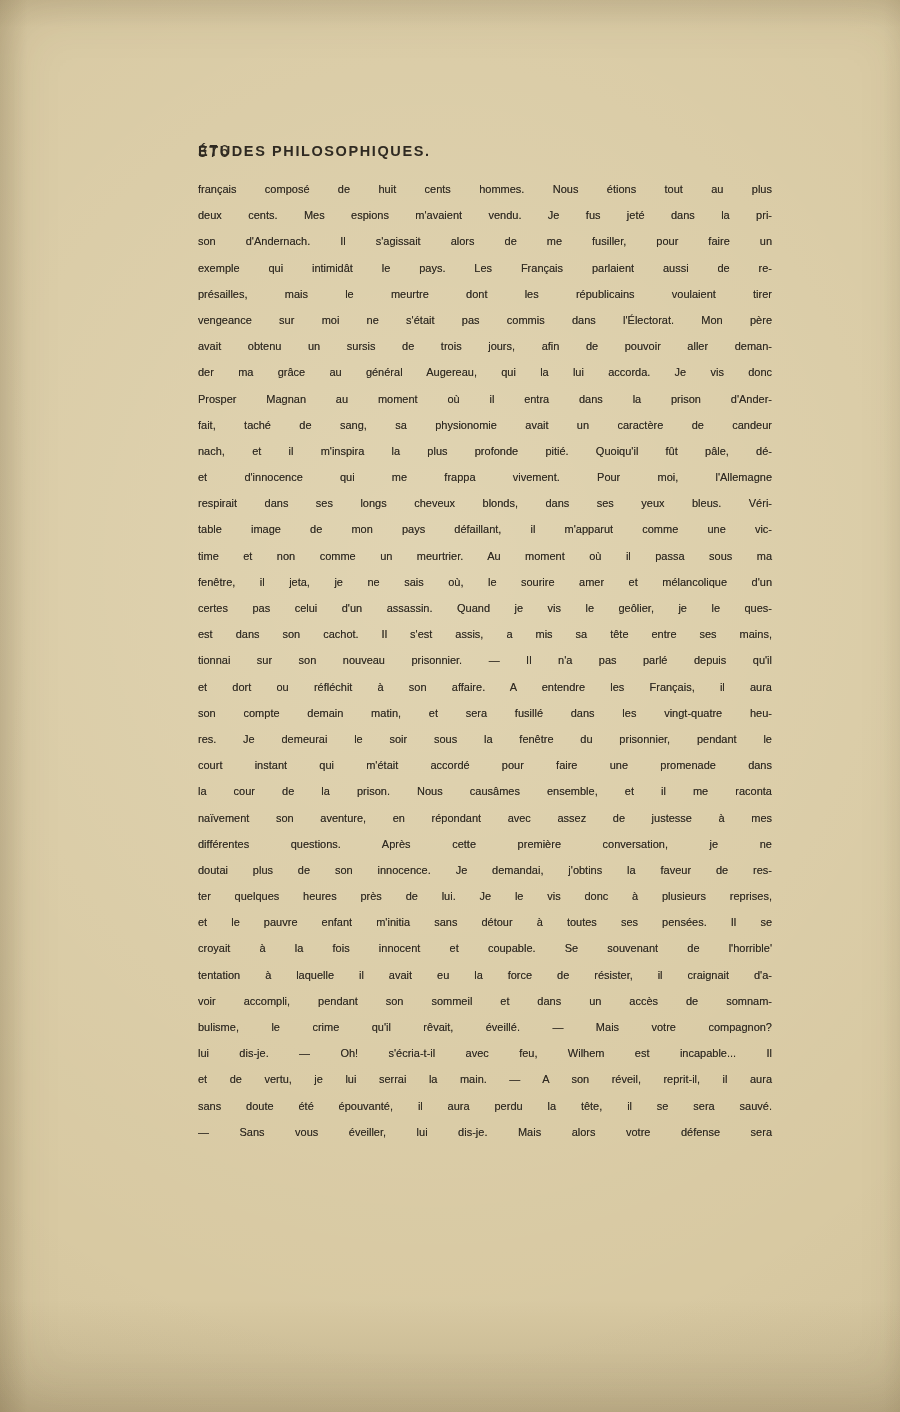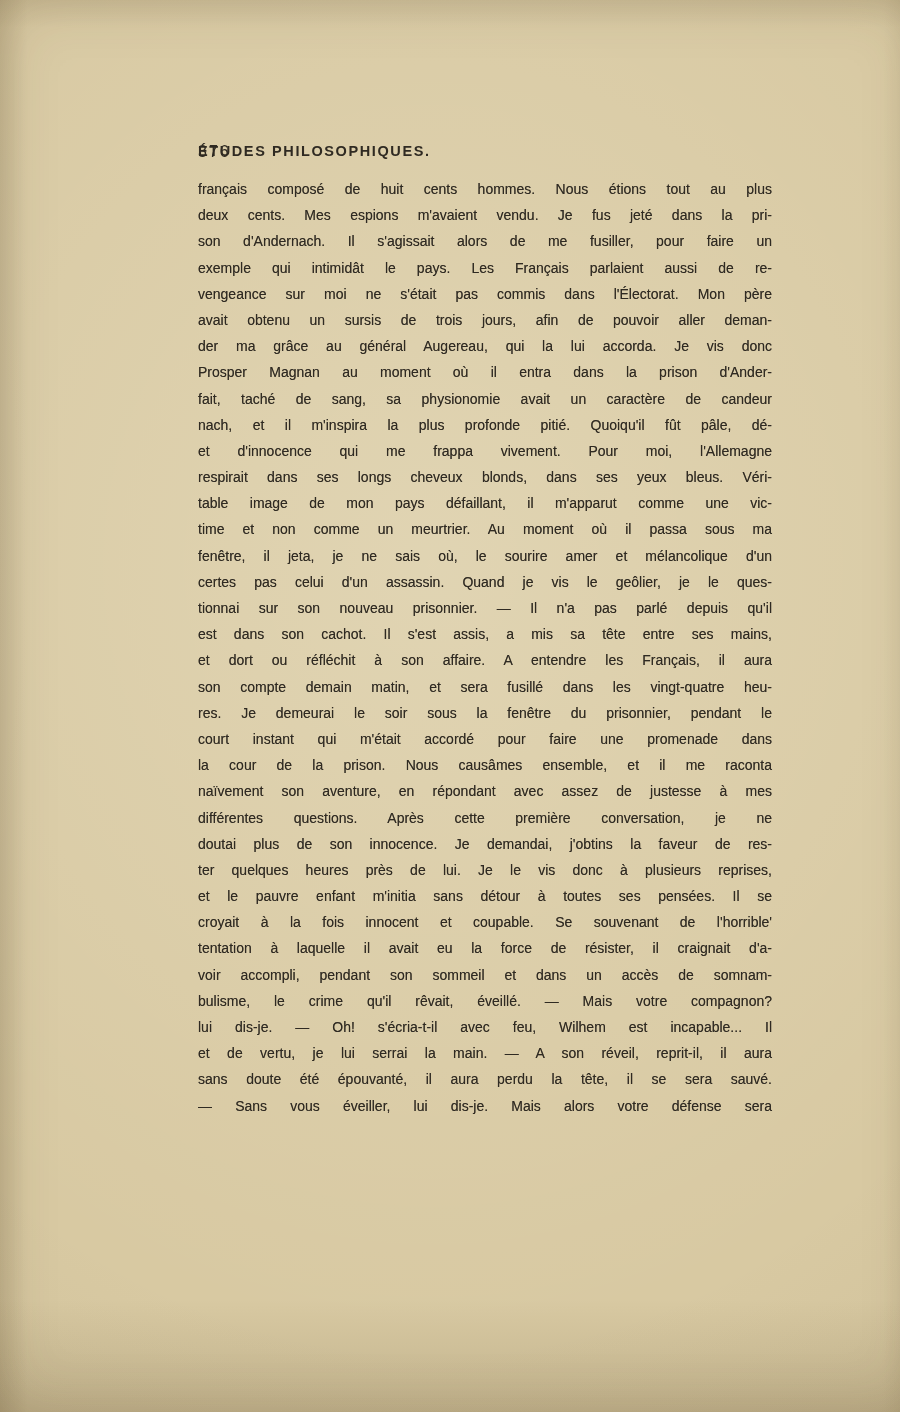--- a/index.html
+++ b/index.html
@@ -47,21 +47,21 @@
     text-align: left;
     font-size: 14.5px;
     font-weight: 700;
     letter-spacing: 1.6px;
     padding-top: 2px;
   }
   .body-text {
     margin-top: 11px;
   }
   .text-line {
-    font-size: 14px;
+    font-size: 11px;
     line-height: 26.2px;
     height: 26.2px;
     text-align: justify;
     text-align-last: justify;
     text-shadow: 0 0 0.5px rgba(47,42,34,0.55);
   }
 </style>
 </head>
 <body>
 
@@ -69,34 +69,35 @@
   <div class="content">
     <div class="header-row">
       <span class="page-number">376</span>
       <div class="running-title">ÉTUDES PHILOSOPHIQUES.</div>
     </div>
     <div class="body-text">
         <div class="text-line">français composé de huit cents hommes. Nous étions tout au plus</div>
         <div class="text-line">deux cents. Mes espions m'avaient vendu. Je fus jeté dans la pri-</div>
         <div class="text-line">son d'Andernach. Il s'agissait alors de me fusiller, pour faire un</div>
         <div class="text-line">exemple qui intimidât le pays. Les Français parlaient aussi de re-</div>
+        <div class="text-line">présailles, mais le meurtre dont les républicains voulaient tirer</div>
         <div class="text-line">vengeance sur moi ne s'était pas commis dans l'Électorat. Mon père</div>
         <div class="text-line">avait obtenu un sursis de trois jours, afin de pouvoir aller deman-</div>
         <div class="text-line">der ma grâce au général Augereau, qui la lui accorda. Je vis donc</div>
         <div class="text-line">Prosper Magnan au moment où il entra dans la prison d'Ander-</div>
         <div class="text-line">fait, taché de sang, sa physionomie avait un caractère de candeur</div>
         <div class="text-line">nach, et il m'inspira la plus profonde pitié. Quoiqu'il fût pâle, dé-</div>
         <div class="text-line">et d'innocence qui me frappa vivement. Pour moi, l'Allemagne</div>
         <div class="text-line">respirait dans ses longs cheveux blonds, dans ses yeux bleus. Véri-</div>
         <div class="text-line">table image de mon pays défaillant, il m'apparut comme une vic-</div>
         <div class="text-line">time et non comme un meurtrier. Au moment où il passa sous ma</div>
         <div class="text-line">fenêtre, il jeta, je ne sais où, le sourire amer et mélancolique d'un</div>
         <div class="text-line">certes pas celui d'un assassin. Quand je vis le geôlier, je le ques-</div>
+        <div class="text-line">est dans son cachot. Il s'est assis, a mis sa tête entre ses mains,</div>
         <div class="text-line">tionnai sur son nouveau prisonnier. — Il n'a pas parlé depuis qu'il</div>
-        <div class="text-line">est dans son cachot. Il s'est assis, a mis sa tête entre ses mains,</div>
         <div class="text-line">et dort ou réfléchit à son affaire. A entendre les Français, il aura</div>
         <div class="text-line">son compte demain matin, et sera fusillé dans les vingt-quatre heu-</div>
         <div class="text-line">res. Je demeurai le soir sous la fenêtre du prisonnier, pendant le</div>
         <div class="text-line">court instant qui m'était accordé pour faire une promenade dans</div>
         <div class="text-line">la cour de la prison. Nous causâmes ensemble, et il me raconta</div>
         <div class="text-line">naïvement son aventure, en répondant avec assez de justesse à mes</div>
         <div class="text-line">différentes questions. Après cette première conversation, je ne</div>
         <div class="text-line">doutai plus de son innocence. Je demandai, j'obtins la faveur de res-</div>
         <div class="text-line">ter quelques heures près de lui. Je le vis donc à plusieurs reprises,</div>
         <div class="text-line">et le pauvre enfant m'initia sans détour à toutes ses pensées. Il se</div>

